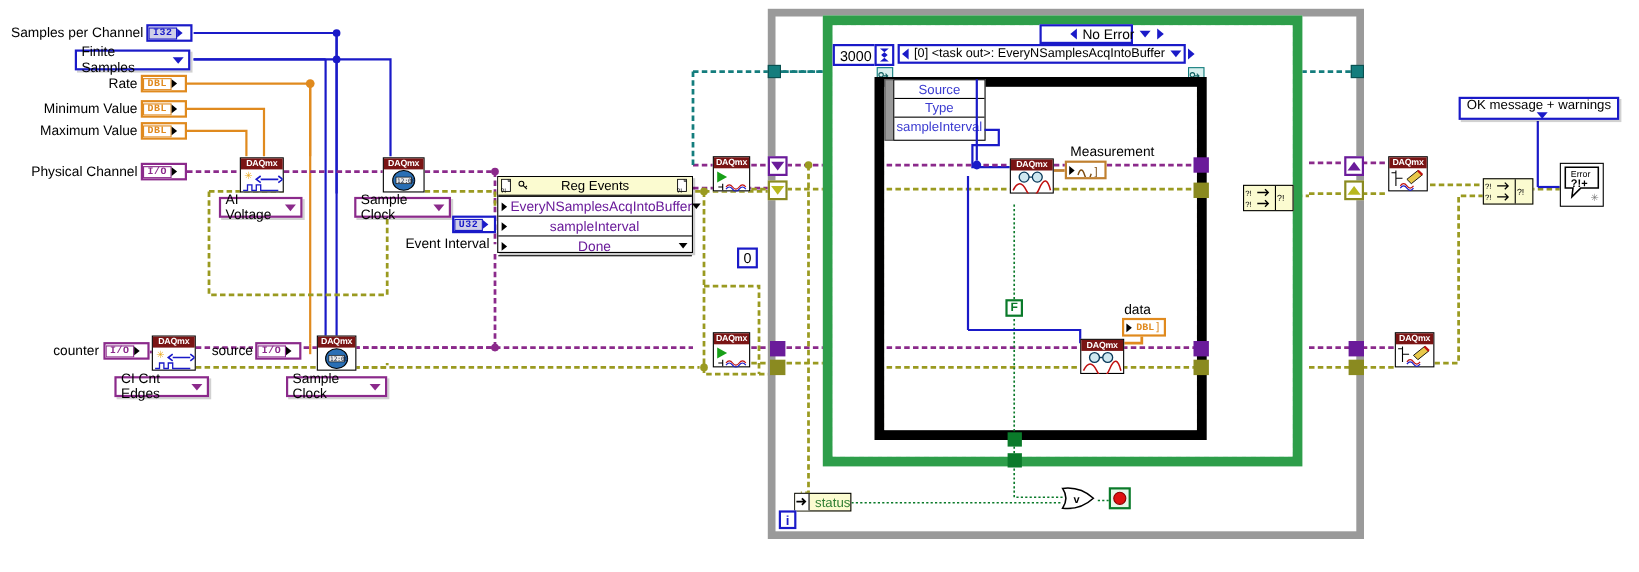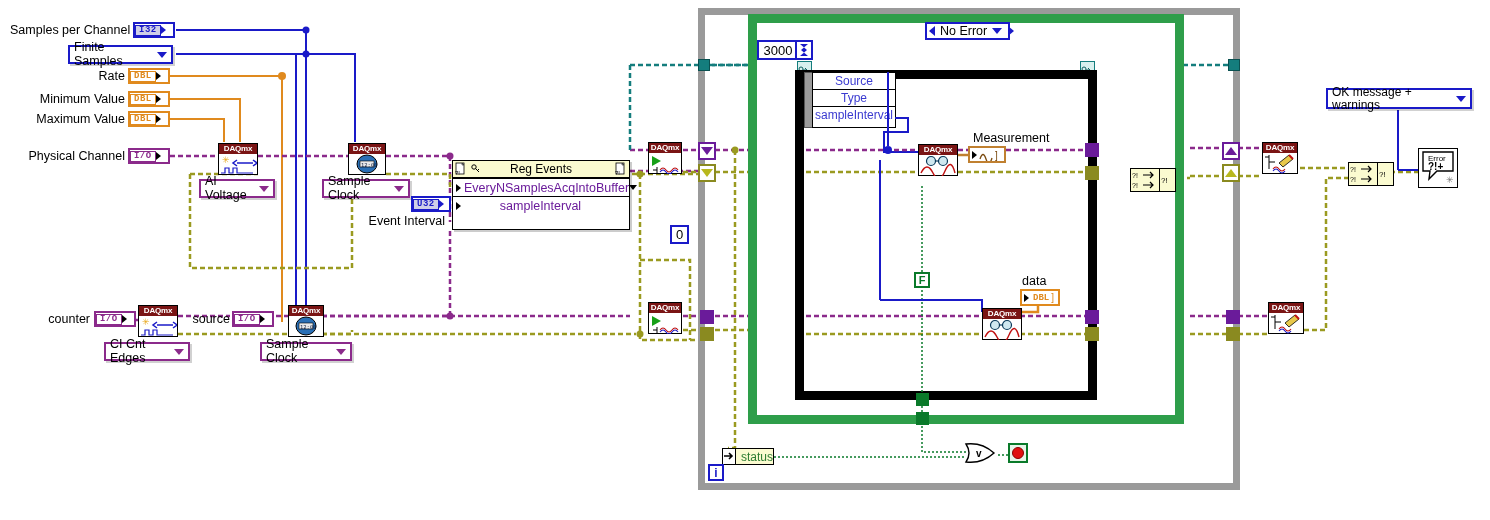--- a/index.html
+++ b/index.html
@@ -311,20 +311,25 @@
     <div class="rrow">
       <span class="rbul"></span>
       <span class="rtxt">EveryNSamplesAcqIntoBuffer</span>
       <span class="rcar"></span>
     </div>
     <div class="rrow">
       <span class="rbul"></span>
       <span class="rtxt">sampleInterval</span>
       <span style="width:12px;"></span>
     </div>
+    <div class="rrow" style="border-bottom:1px solid #000;">
+      <span class="rbul"></span>
+      <span class="rtxt">Done</span>
+      <span class="rcar"></span>
+    </div>
   </div>
 
   <div class="abs lbl lbl-r" style="left:20px;top:313px;width:70px;">counter</div>
   <div class="abs term term-io" style="left:94px;top:311px;width:42px;">
     <span class="ttxt">I/O</span>
       <span class="arr"></span>
   </div>
 
   <div class="abs daq" style="left:138px;top:305px;width:40px;height:32px;">
     <div class="cap">DAQmx</div>
@@ -401,35 +406,41 @@
   </div>
   <div class="abs" style="left:698px;top:164px;width:18px;height:18px;border:2px solid #8a8a20;background:#fff;display:flex;align-items:center;justify-content:center;">
     <div class="tri" style="border-left:6px solid transparent;border-right:6px solid transparent;border-top:8px solid #b8b81e;"></div>
   </div>
 
   <div class="abs kconst" style="left:670px;top:225px;width:19px;height:19px;">0</div>
 
   <div class="abs evstruct evstruct-hatch" style="left:748px;top:14px;width:436px;height:410px;"></div>
   <div class="abs" style="left:757px;top:23px;width:418px;height:392px;background:#fff;"></div>
 
-  <div class="abs selbar" style="left:925px;top:22px;width:85px;">
+  <div class="abs selbar" style="left:945px;top:22px;width:85px;padding-left:24px;">
     <span class="sb-arrow lft"></span>
     <span class="sb-txt">No Error</span>
     <span class="sb-caret"></span>
     <span class="sb-arrow rgt"></span>
   </div>
 
   <div class="abs kconst" style="left:757px;top:40px;width:42px;height:20px;line-height:16px;">3000</div>
 
   <div class="abs" style="left:795px;top:40px;width:18px;height:20px;border:2px solid #1a1ac8;background:#fff;">
     <svg width="14" height="16" viewBox="0 0 14 16" style="margin:0 0 0 0;">
       <path d="M3 2 L11 2 L4 8 L11 14 L3 14 L10 8 Z" fill="#1a1ac8"></path>
     </svg>
   </div>
 
+  <div class="abs selbar" style="left:816px;top:40px;width:262px;">
+    <span class="sb-arrow lft"></span>
+    <span class="sb-txt" style="font-size:11.5px;">[0] &lt;task out&gt;: EveryNSamplesAcqIntoBuffer</span>
+    <span class="sb-caret"></span>
+    <span class="sb-arrow rgt"></span>
+  </div>
 
   <div class="abs" style="left:797px;top:61px;width:15px;height:13px;border:1px solid #147d7d;background:#d8f0ee;">
     <svg width="13" height="11" viewBox="0 0 13 11">
       <circle cx="3" cy="4" r="2" fill="none" stroke="#106060" stroke-width="1"></circle>
       <path d="M5 5 L9 5 M7 3 L9 5 L7 7" fill="none" stroke="#106060" stroke-width="1"></path>
     </svg>
   </div>
   <div class="abs" style="left:1080px;top:61px;width:15px;height:13px;border:1px solid #147d7d;background:#d8f0ee;">
     <svg width="13" height="11" viewBox="0 0 13 11">
       <circle cx="3" cy="4" r="2" fill="none" stroke="#106060" stroke-width="1"></circle>
@@ -583,21 +594,21 @@
         <path d="M12 16 L22 16 M19 13 L22 16 L19 19" fill="none" stroke="#000" stroke-width="1.2"></path>
       </svg>
     </div>
     <div class="mcol" style="width:16px;">
       <svg width="14" height="22" viewBox="0 0 14 22">
         <text x="1" y="14" font-size="8" fill="#000">?!</text>
       </svg>
     </div>
   </div>
 
-  <div class="abs enum enum-blue" style="left:1326px;top:88px;width:146px;height:21px;z-index:4;">
+  <div class="abs enum enum-blue" style="left:1326px;top:88px;width:146px;height:21px;z-index:4;flex-direction:column;">
     <span style="font-size:12px;">OK message + warnings</span>
       <span class="caret"></span>
   </div>
 
   <div class="abs errh" style="left:1418px;top:148px;width:40px;height:40px;z-index:4;">
     <svg width="38" height="38" viewBox="0 0 38 38">
       <path d="M4 3 L34 3 L34 22 L18 22 L10 30 L11 22 L4 22 Z" fill="#fff" stroke="#000" stroke-width="1.4"></path>
       <text x="9" y="12" font-size="8" font-family="Liberation Sans" fill="#000">Error</text>
       <text x="9" y="21" font-size="10" font-weight="bold" font-family="Liberation Sans" fill="#000">?!+</text>
       <text x="27" y="34" font-size="9" fill="#777">✳</text>

